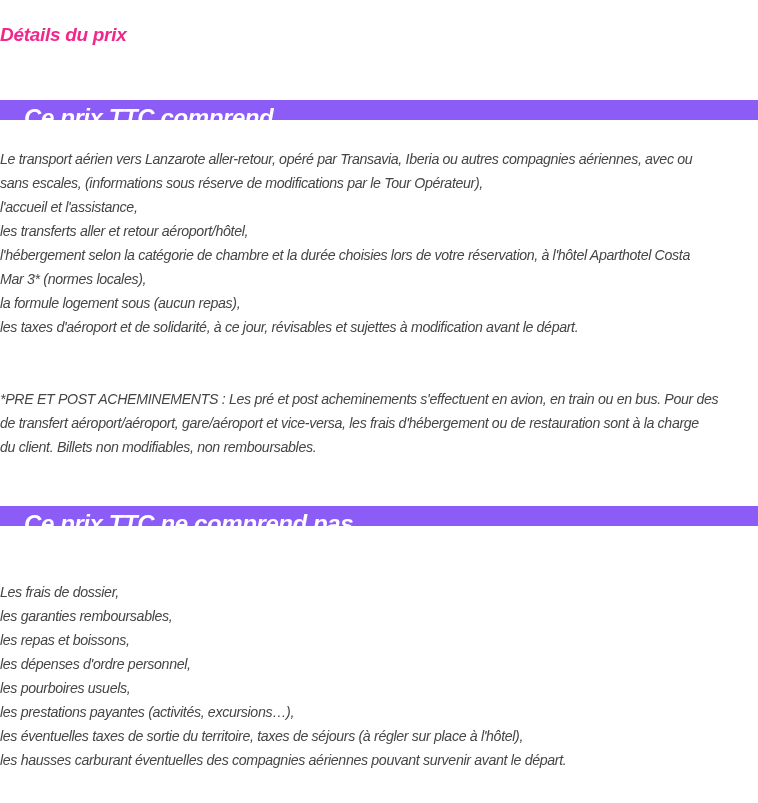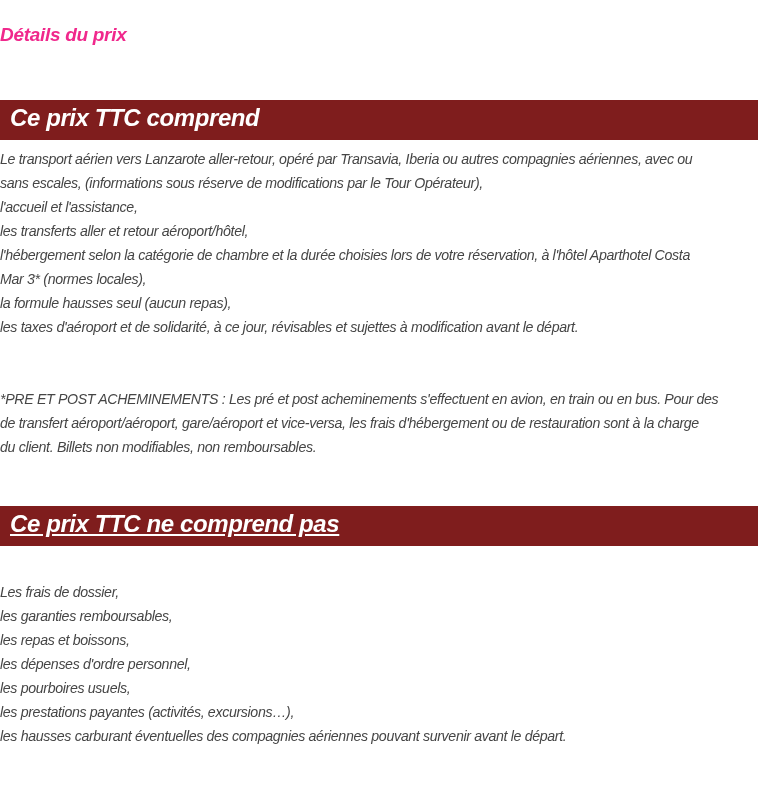--- a/index.html
+++ b/index.html
@@ -23,28 +23,28 @@
       font-weight: bold;
       font-style: italic;
       color: #f0288c;
       letter-spacing: -0.3px;
       line-height: 30px;
     }
     .section-band {
       position: absolute;
       left: 0;
       width: 758px;
-      height: 40px;
-      background: #7f1d1d;
+      height: 20px;
+      background: #8b5cf6;
       color: #ffffff;
       font-size: 24px;
       font-style: italic;
       font-weight: bold;
       line-height: 36px;
-      padding-left: 10px;
+      padding-left: 24px;
       box-sizing: border-box;
       letter-spacing: -0.4px;
     }
     #band-included { top: 100px; }
     #band-excluded { top: 506px; text-decoration: underline; }
 
     .text-block {
       position: absolute;
       left: 0;
       width: 646px;
@@ -69,33 +69,34 @@
 
 <div class="section-band" id="band-included">Ce prix TTC comprend</div>
 
 <div class="text-block" id="included-list">
   <span class="line">Le transport aérien vers Lanzarote aller-retour, opéré par Transavia, Iberia ou autres compagnies aériennes, avec ou</span>
   <span class="line">sans escales, (informations sous réserve de modifications par le Tour Opérateur),</span>
   <span class="line">l'accueil et l'assistance,</span>
   <span class="line">les transferts aller et retour aéroport/hôtel,</span>
   <span class="line">l'hébergement selon la catégorie de chambre et la durée choisies lors de votre réservation, à l'hôtel Aparthotel Costa</span>
   <span class="line">Mar 3* (normes locales),</span>
-  <span class="line">la formule hausses seul (aucun repas),</span>
+  <span class="line">la formule logement sous (aucun repas),</span>
   <span class="line">les taxes d'aéroport et de solidarité, à ce jour, révisables et sujettes à modification avant le départ.</span>
 </div>
 
 <div class="text-block" id="pre-post-note">
   <span class="line">*PRE ET POST ACHEMINEMENTS : Les pré et post acheminements s'effectuent en avion, en train ou en bus. Pour des</span>
   <span class="line">de transfert aéroport/aéroport, gare/aéroport et vice-versa, les frais d'hébergement ou de restauration sont à la charge</span>
   <span class="line">du client. Billets non modifiables, non remboursables.</span>
 </div>
 
 <div class="section-band" id="band-excluded">Ce prix TTC ne comprend pas</div>
 
 <div class="text-block" id="excluded-list">
   <span class="line">Les frais de dossier,</span>
   <span class="line">les garanties remboursables,</span>
   <span class="line">les repas et boissons,</span>
   <span class="line">les dépenses d'ordre personnel,</span>
   <span class="line">les pourboires usuels,</span>
   <span class="line">les prestations payantes (activités, excursions…),</span>
+  <span class="line">les éventuelles taxes de sortie du territoire, taxes de séjours (à régler sur place à l'hôtel),</span>
   <span class="line">les hausses carburant éventuelles des compagnies aériennes pouvant survenir avant le départ.</span>
 </div>
 
 </body></html>

